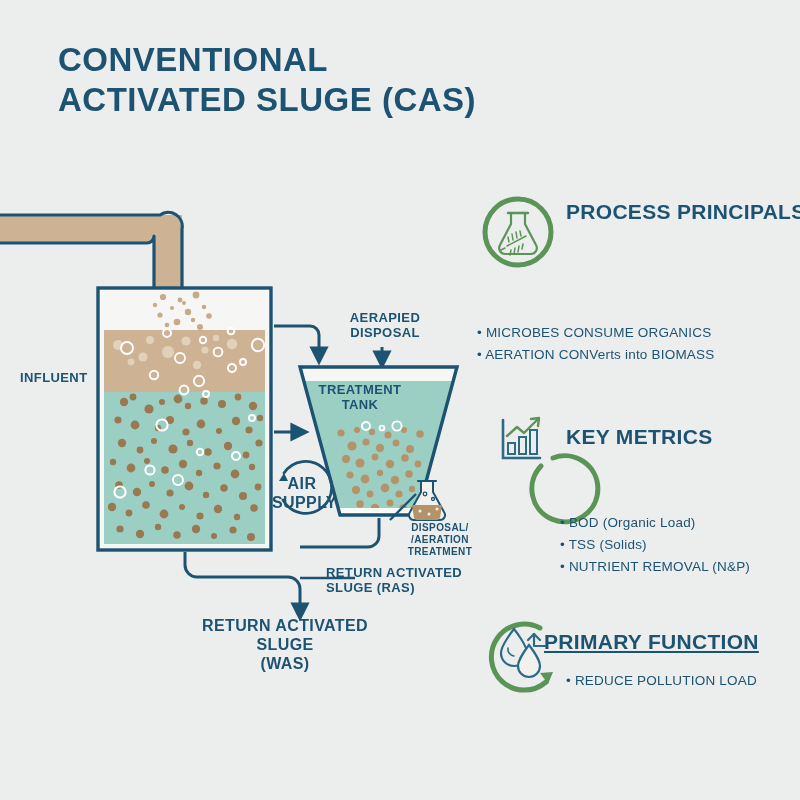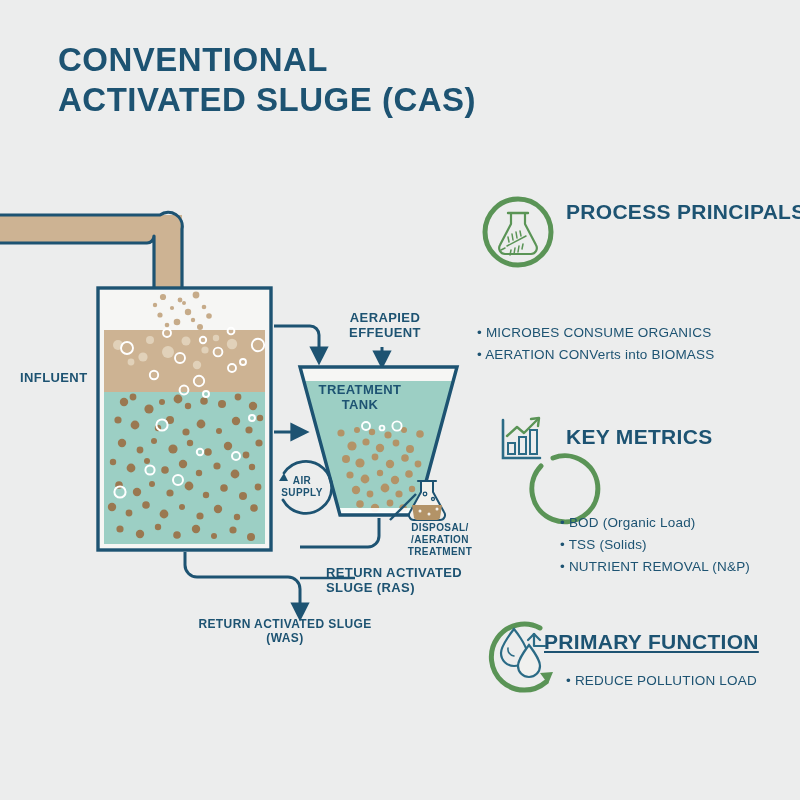--- a/index.html
+++ b/index.html
@@ -23,24 +23,24 @@
 
   .diaglabel{
     position:absolute;
     color:#1d5372;font-weight:bold;
     letter-spacing:.4px;line-height:1.18;
     text-align:center;
   }
   #lbl-influent{left:20px;top:370px;font-size:13px;text-align:left;}
   #lbl-aerated{left:330px;top:310px;font-size:13px;width:110px;}
   #lbl-settling{left:315px;top:382px;font-size:13px;width:90px;}
-  #lbl-air{left:272px;top:475px;font-size:10px;width:60px;}
+  #lbl-air{left:272px;top:475px;font-size:16px;width:60px;}
   #lbl-disposal{left:385px;top:522px;font-size:10px;width:110px;}
   #lbl-ras{left:315px;top:565px;font-size:13px;width:150px;text-align:left;margin-left:11px;}
-  #lbl-was{left:185px;top:617px;font-size:12px;width:200px;}
+  #lbl-was{left:185px;top:617px;font-size:16px;width:200px;}
 
   .sec-title{
     position:absolute;
     color:#1d5372;font-weight:bold;font-size:21px;letter-spacing:.3px;
     white-space:nowrap;
   }
   #t-process{left:566px;top:200px;}
   #t-metrics{left:566px;top:413px;margin-top:12px;}
   #t-primary{left:544px;top:630px;text-decoration:underline;}
 
@@ -294,21 +294,21 @@
 
     <path d="M185,552 L185,565 A12,12 0 0 0 197,577 L288,577 A12,12 0 0 1 300,589 L300,612" fill="none" stroke="#1d5372" stroke-width="3" stroke-linejoin="round" marker-end="url(#arw)"></path>
 
     <path d="M300,578 L355,578" fill="none" stroke="#1d5372" stroke-width="2.6"></path>
   </svg>
 
   <div class="diaglabel" id="lbl-influent">INFLUENT</div>
 
   <div class="diaglabel" id="lbl-aerated">
     <div>AERAPIED</div>
-    <div>EFFEUENT</div>
+    <div>DISPOSAL</div>
   </div>
 
   <div class="diaglabel" id="lbl-settling">
     <div>TREATMENT</div>
     <div>TANK</div>
   </div>
 
   <div class="diaglabel" id="lbl-air">
     <div>AIR</div>
     <div>SUPPLY</div>

